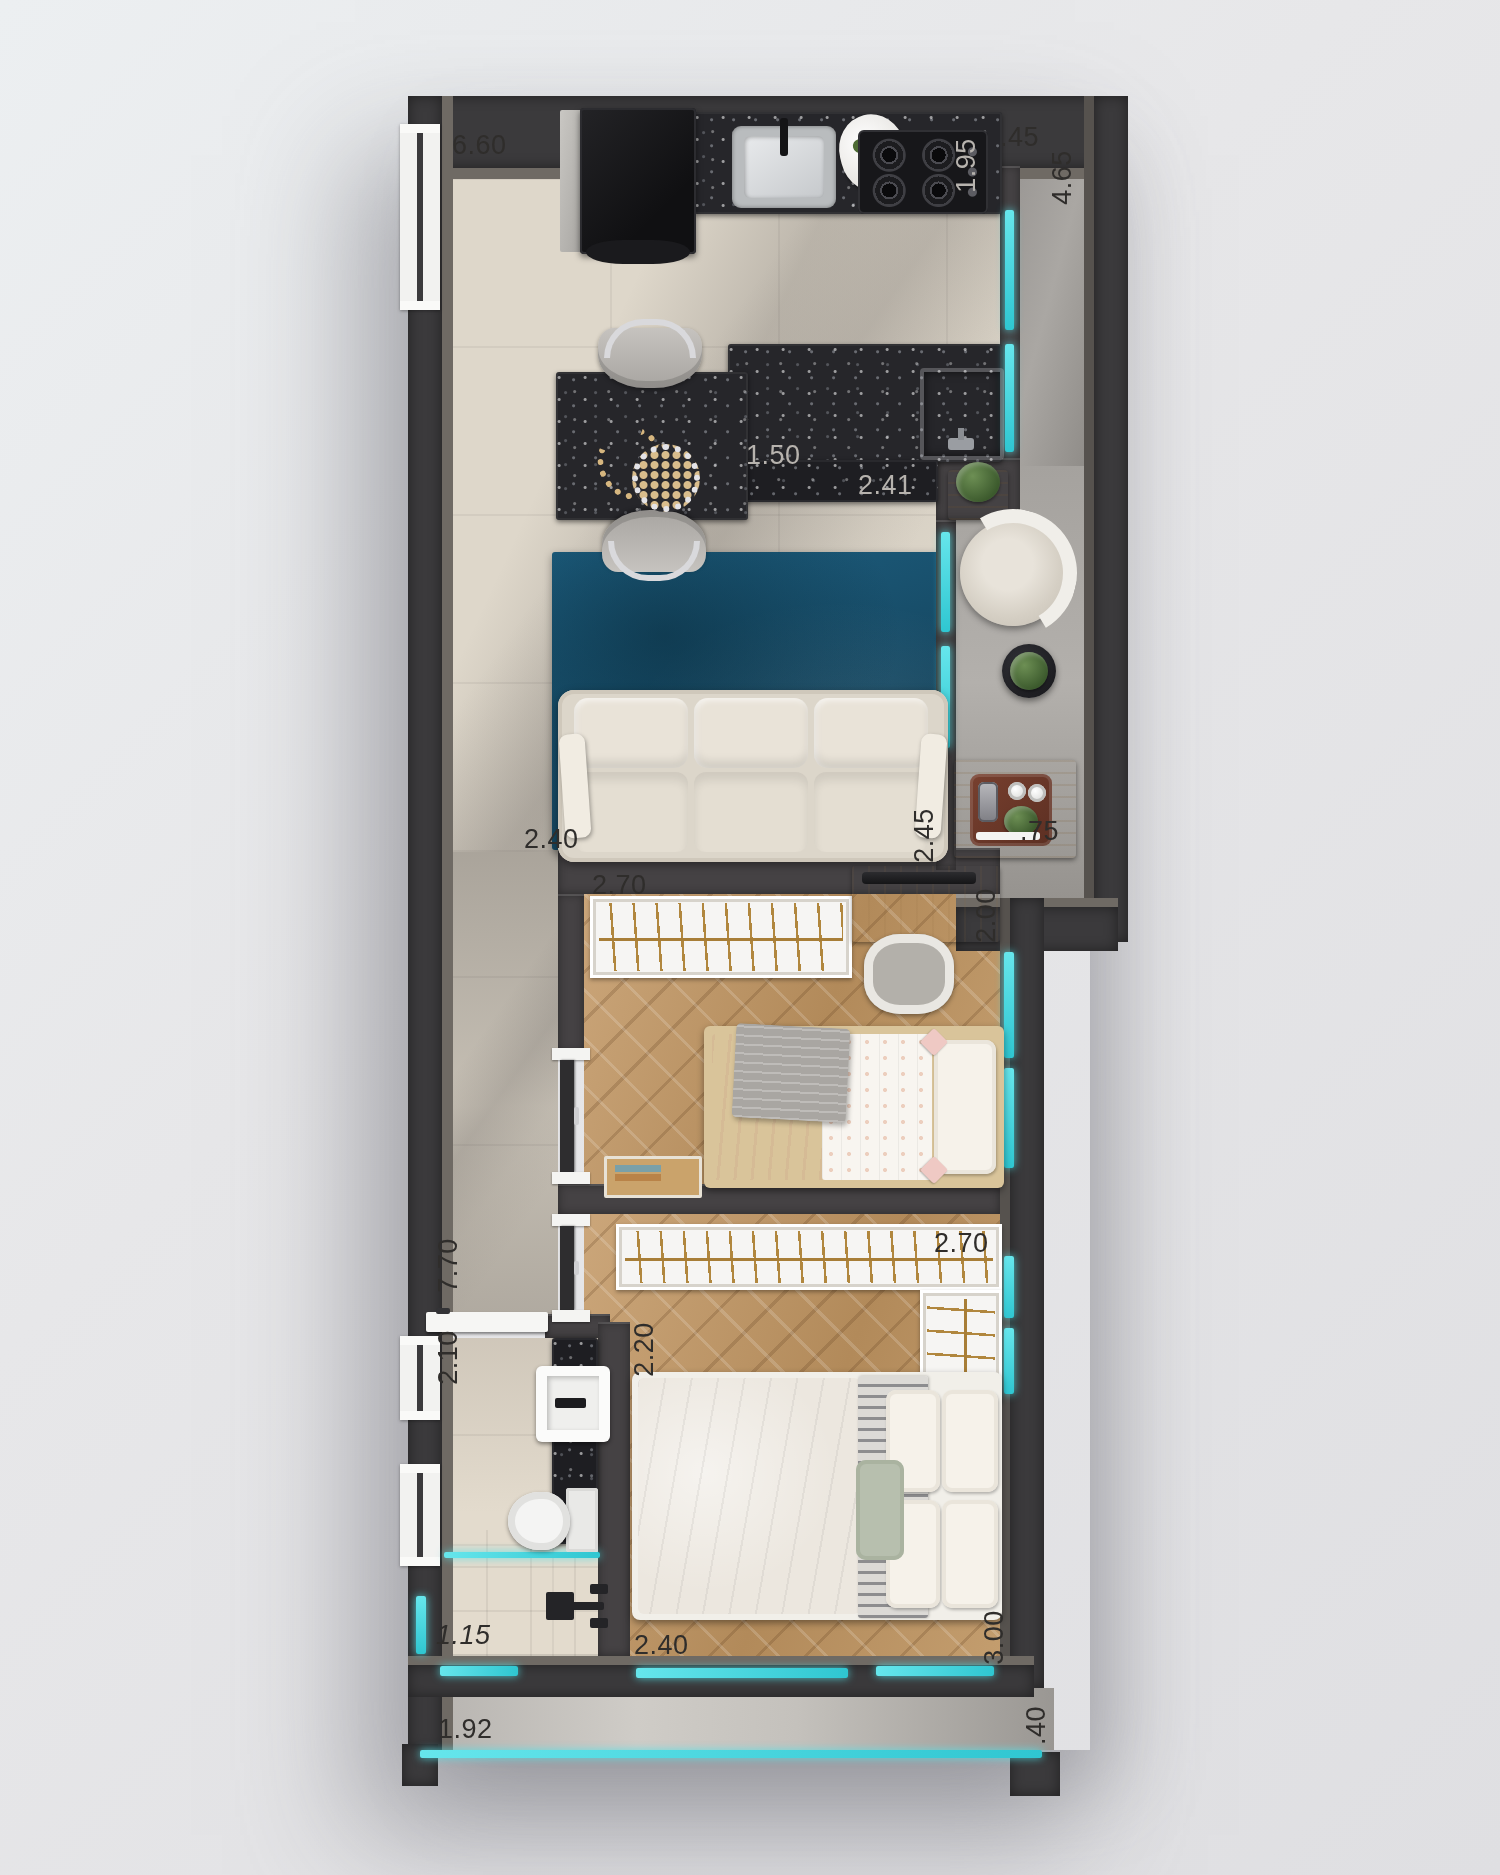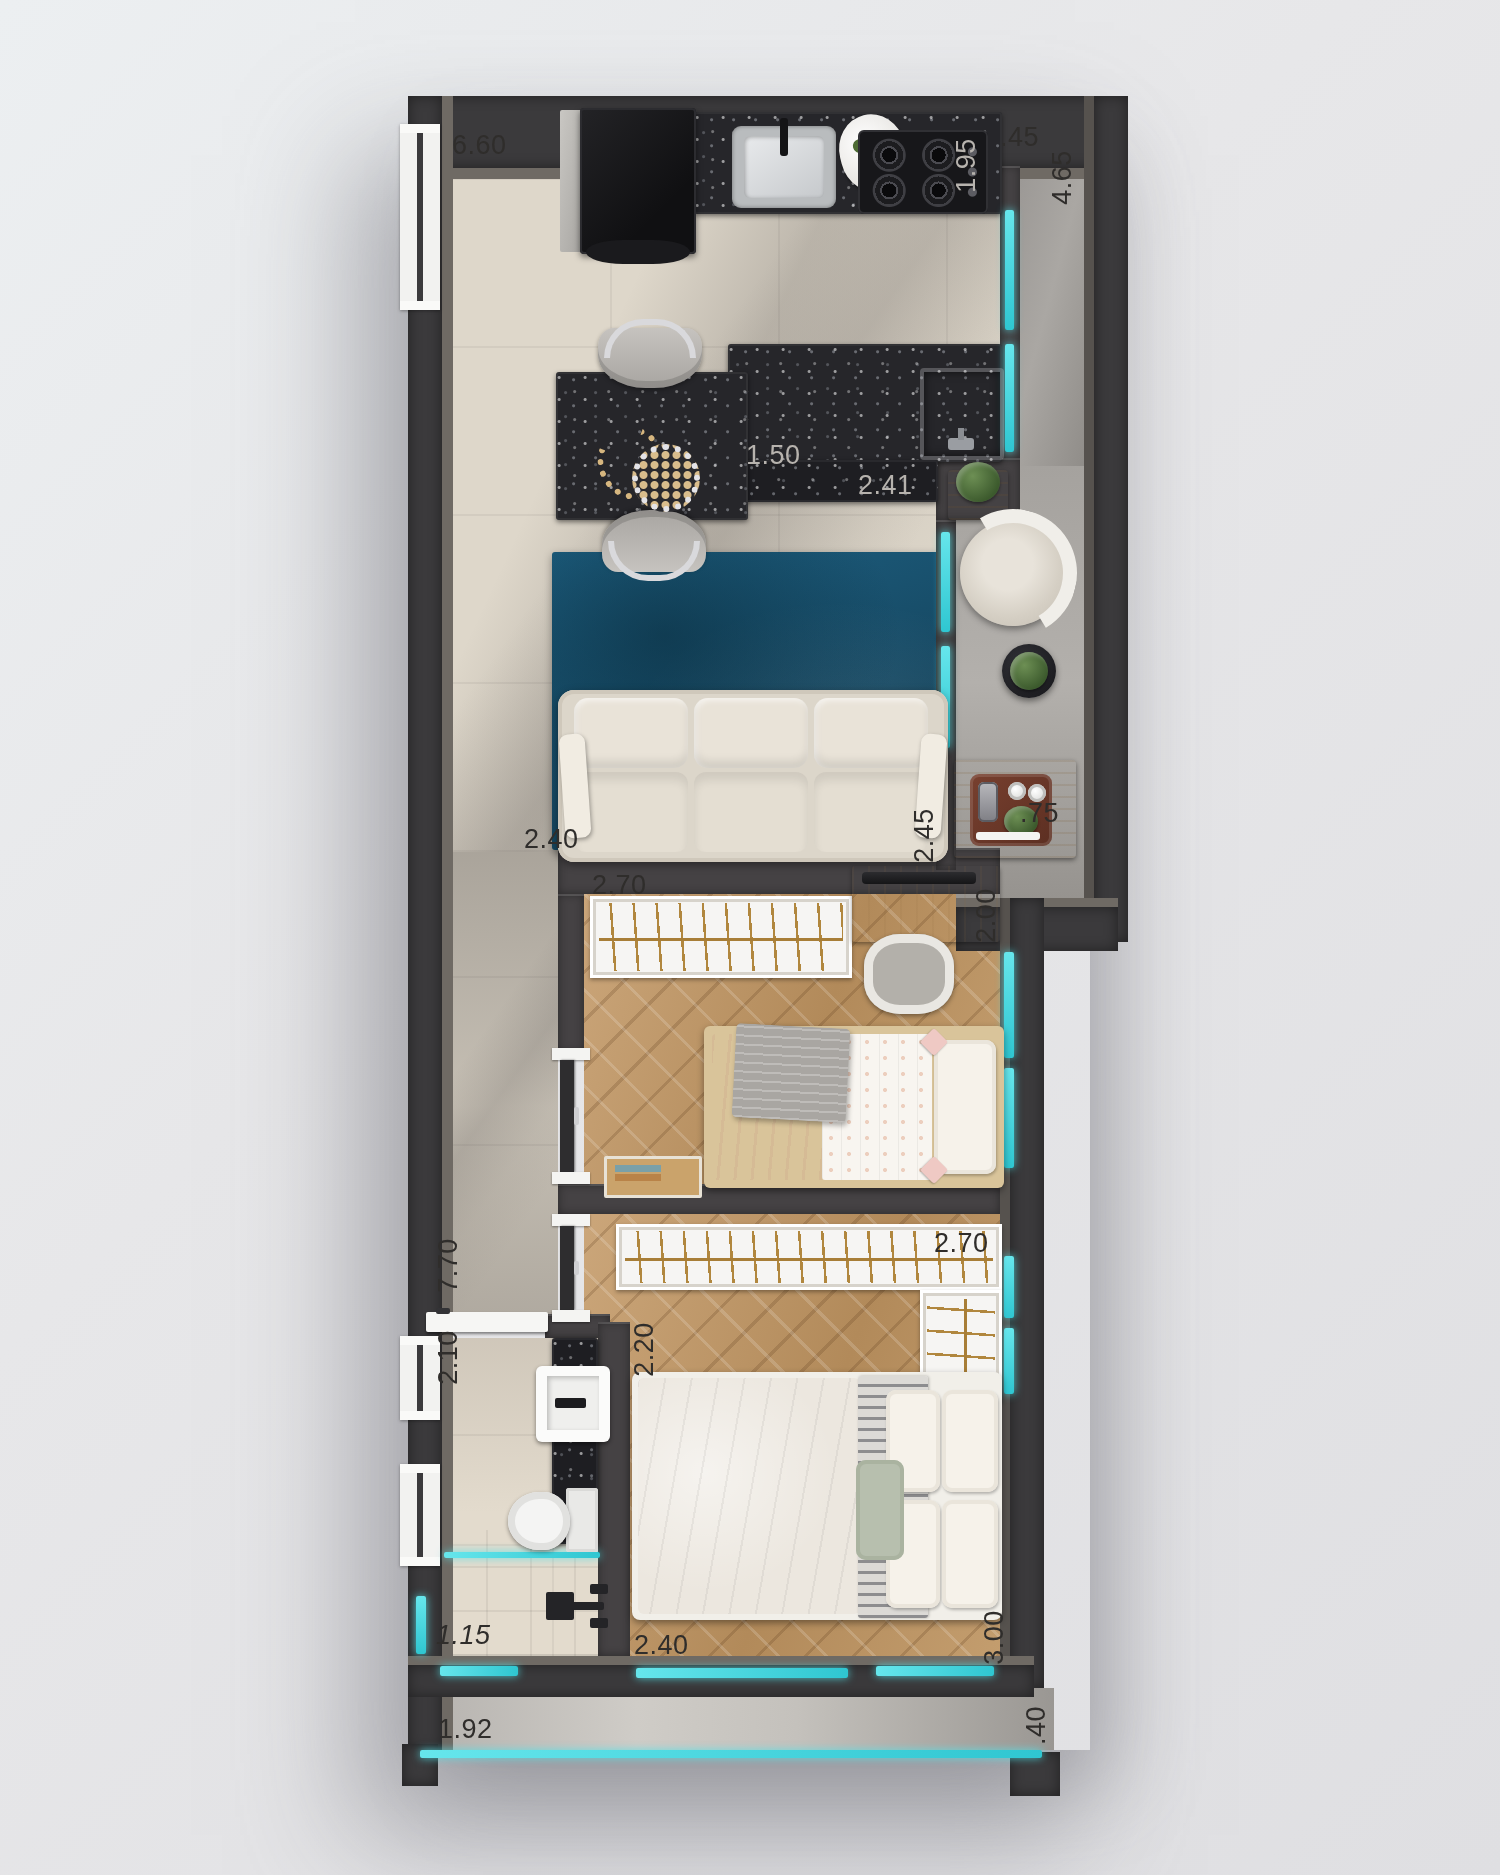--- a/index.html
+++ b/index.html
@@ -332,21 +332,21 @@
   <div class="abs sfix" style="left:590px;top:1618px;width:18px;height:10px;"></div>
 
   <div class="abs dim" style="left:452px;top:130px;">6.60</div>
   <div class="abs dim" style="left:1000px;top:122px;">.45</div>
   <div class="abs dim rot lt" style="left:926px;top:150px;">1.95</div>
   <div class="abs dim rot" style="left:1022px;top:162px;">4.65</div>
   <div class="abs dim lt" style="left:746px;top:416px;margin-top:24px;">1.50</div>
   <div class="abs dim lt" style="left:858px;top:470px;">2.41</div>
   <div class="abs dim" style="left:524px;top:824px;">2.40</div>
   <div class="abs dim rot" style="left:884px;top:820px;">2.45</div>
-  <div class="abs dim" style="left:1020px;top:798px;">.75</div>
+  <div class="abs dim" style="left:1020px;top:816px;">.75</div>
   <div class="abs dim" style="left:592px;top:870px;">2.70</div>
   <div class="abs dim rot" style="left:946px;top:900px;">2.00</div>
   <div class="abs dim rot" style="left:408px;top:1250px;">7.70</div>
   <div class="abs dim rot" style="left:408px;top:1342px;">2.10</div>
   <div class="abs dim rot" style="left:604px;top:1334px;">2.20</div>
   <div class="abs dim" style="left:934px;top:1228px;">2.70</div>
   <div class="abs dim" style="left:436px;top:1620px;font-style:italic;">1.15</div>
   <div class="abs dim" style="left:634px;top:1630px;">2.40</div>
   <div class="abs dim rot" style="left:954px;top:1622px;">3.00</div>
   <div class="abs dim" style="left:438px;top:1714px;">1.92</div>

